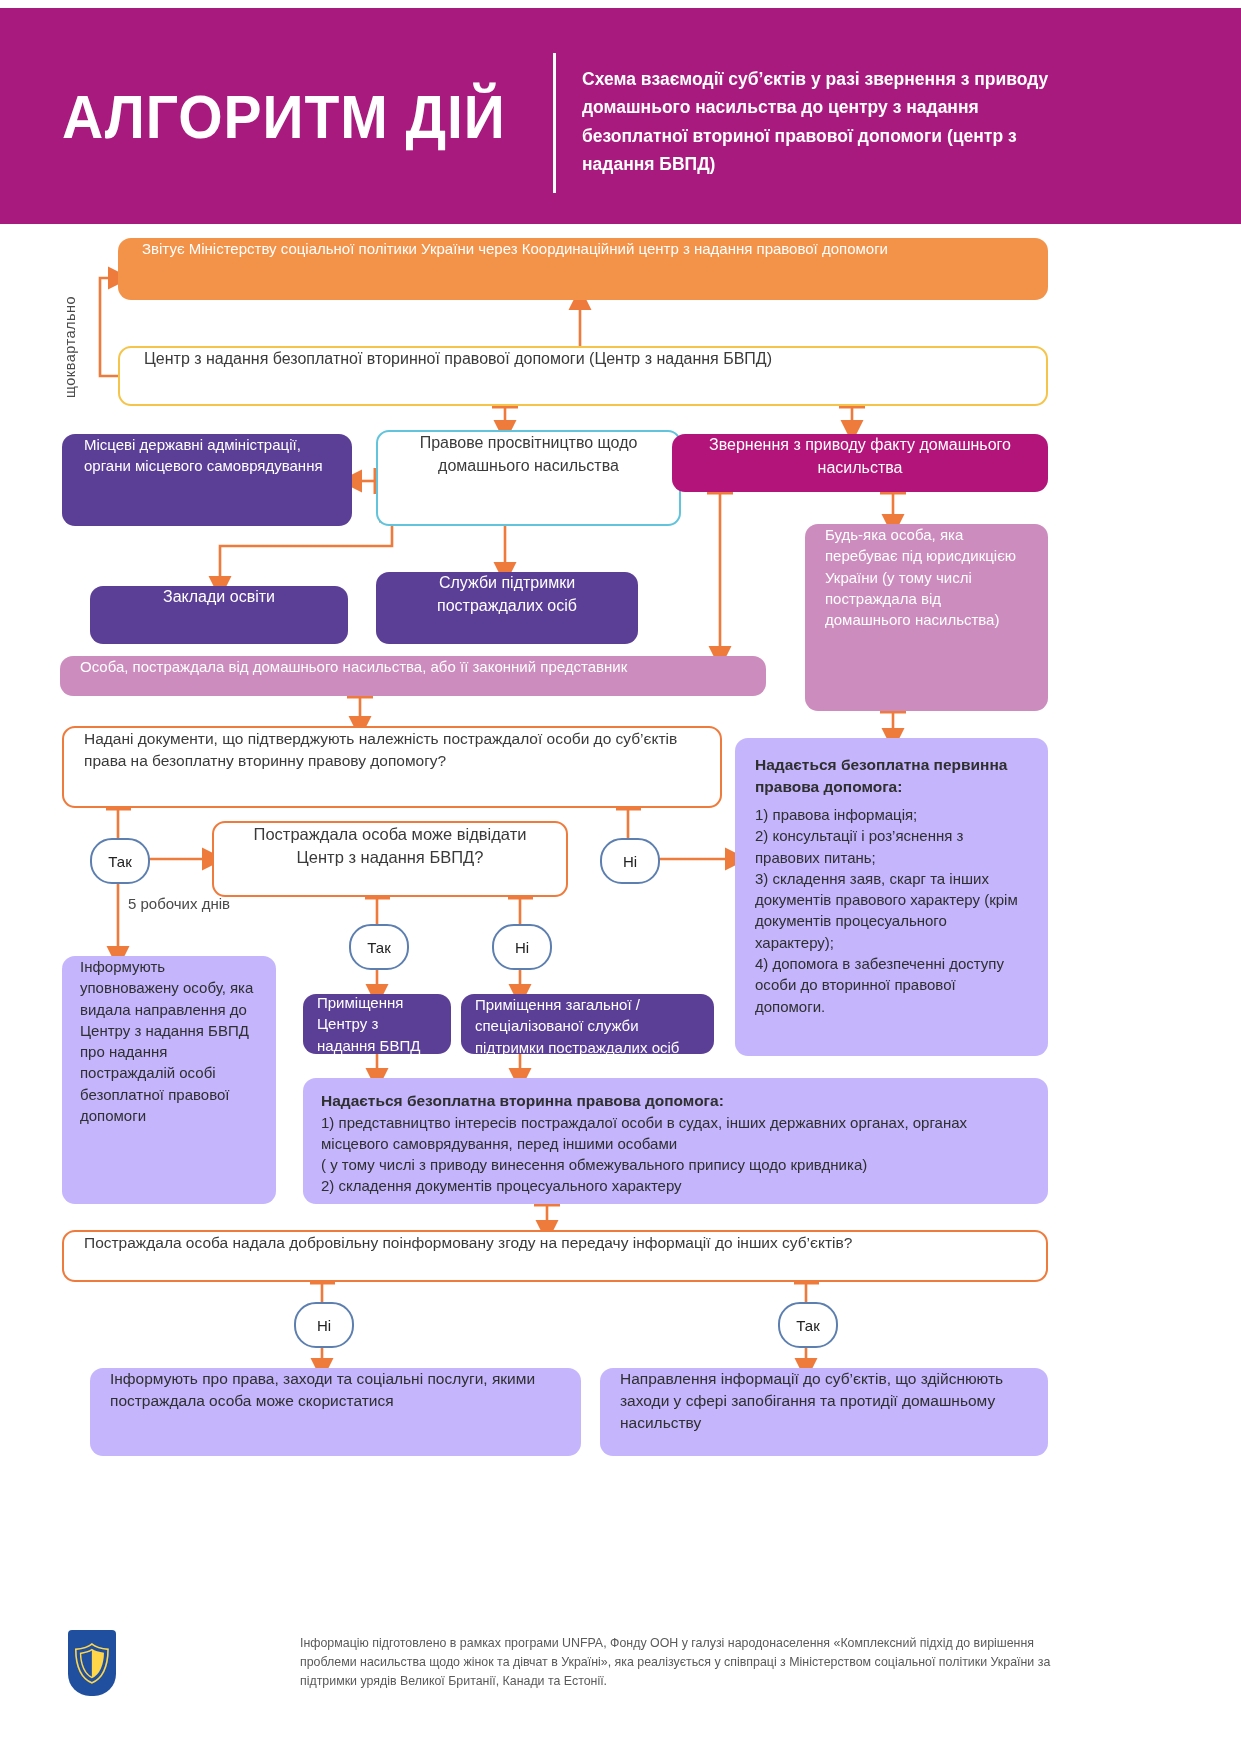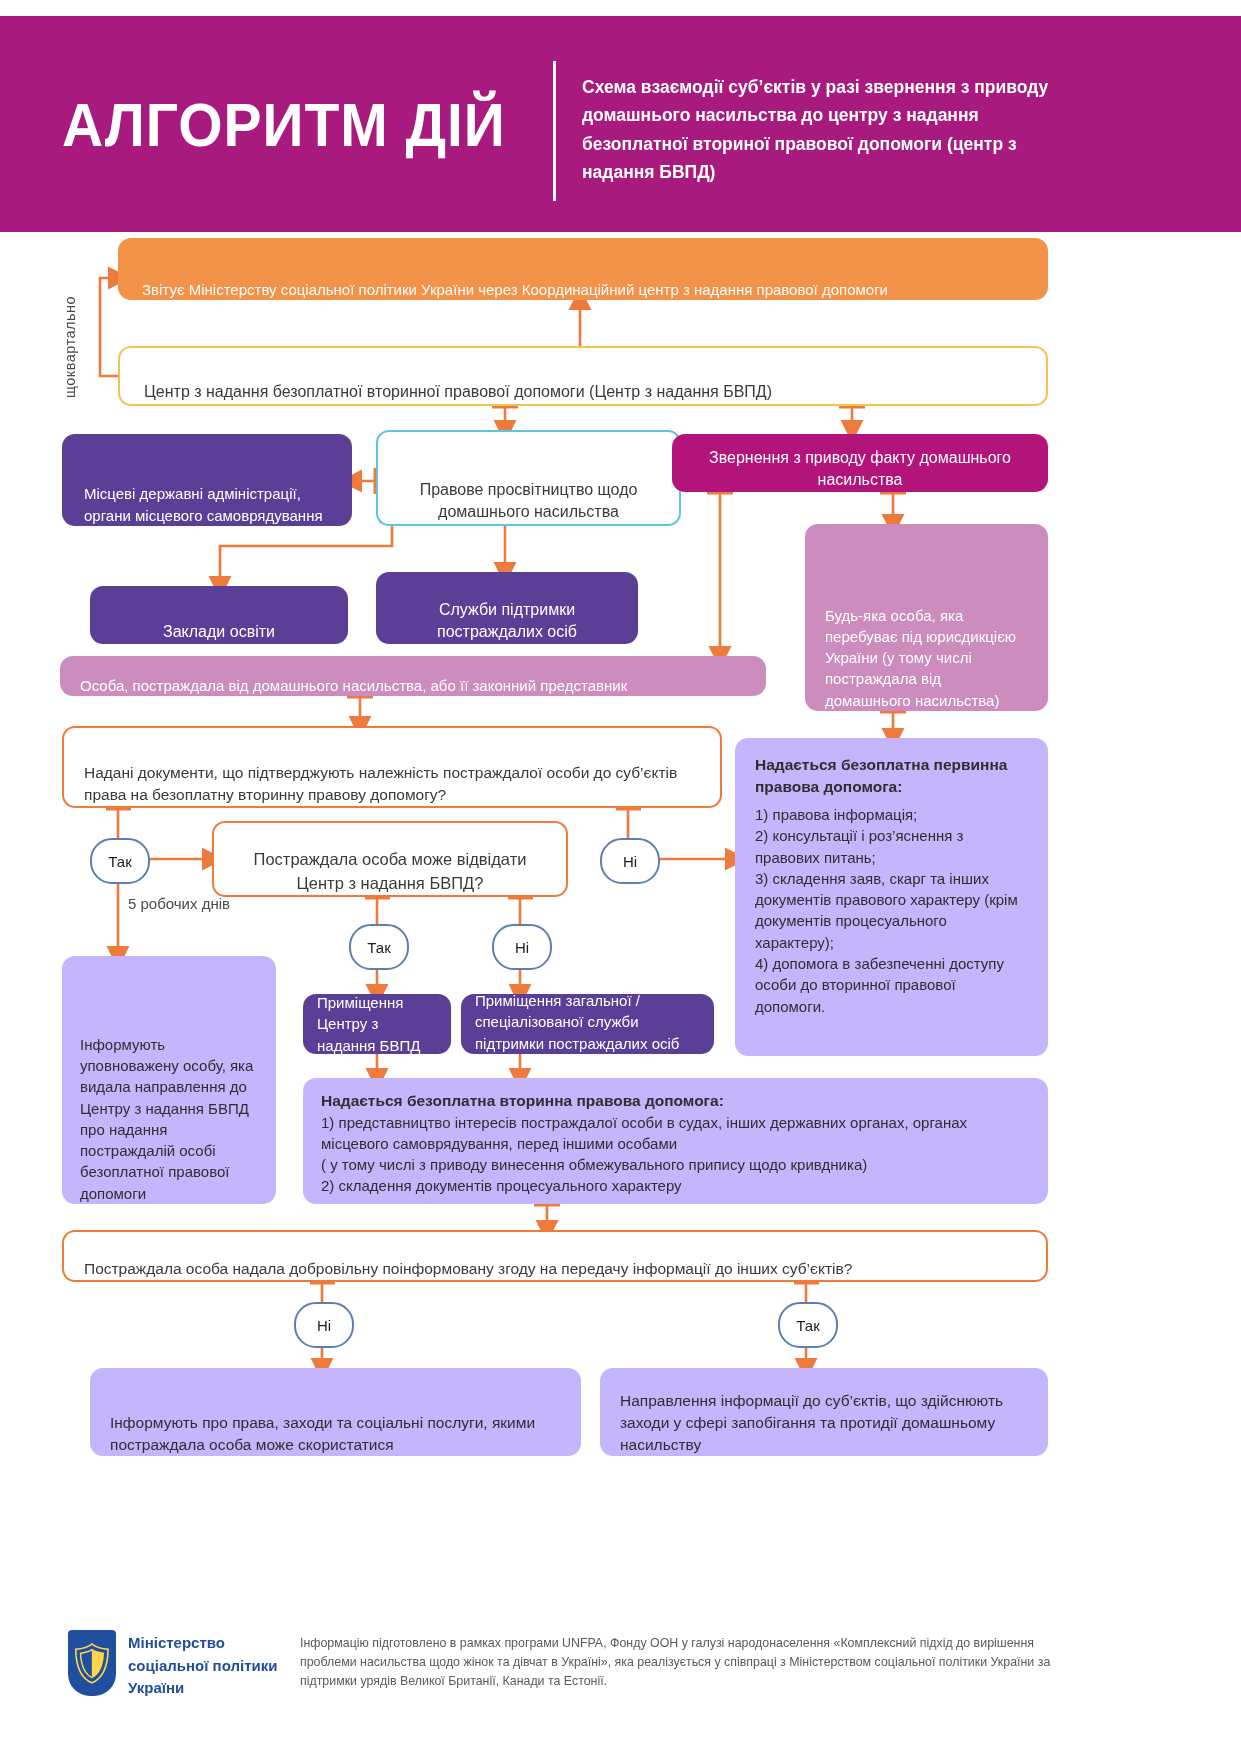--- a/index.html
+++ b/index.html
@@ -6,21 +6,21 @@
   body {
     width:1241px; height:1754px;
     background:#ffffff;
     font-family:"Liberation Sans", sans-serif;
     position:relative;
     overflow:hidden;
   }
 
   
   .header {
-    position:absolute; left:0; top:16px; width:1241px; height:216px;
+    position:absolute; left:0; top:8px; width:1241px; height:216px;
     background:#A81A7E;
     display:flex; align-items:center;
   }
   .header-title {
     color:#ffffff;
     font-size:62px;
     font-weight:bold;
     letter-spacing:1px;
     margin-left:62px;
     white-space:nowrap;
@@ -37,21 +37,21 @@
     color:#ffffff; font-size:17.5px; font-weight:bold; line-height:1.62;
   }
 
   
   .canvas { position:absolute; left:0; top:216px; width:1241px; height:1538px; }
 
   .node {
     position:absolute;
     box-sizing:border-box;
     display:flex;
-    align-items:flex-end;
+    align-items:flex-start;
     border-radius:13px;
     font-size:15px;
     line-height:1.42;
   }
   .node span { display:block; width:100%; }
 
   .orange   { background:#F3934A; color:#ffffff; }
   .outline-yellow { background:#ffffff; color:#3a3a3a; border:2.5px solid #F5C54B; }
   .outline-blue   { background:#ffffff; color:#3a3a3a; border:2px solid #62C4DC; }
   .outline-orange { background:#ffffff; color:#3a3a3a; border:2px solid #EE7B3C; }
@@ -295,17 +295,14 @@
   </div>
 
   <div class="node lilac" style="left:600px; top:1152px; width:448px; height:88px; padding:0 20px; font-size:15.5px;">
     <span>Направлення інформації до суб’єктів, що здійснюють заходи у сфері запобігання та протидії домашньому насильству</span>
   </div>
 
 </div>
 
 <div class="footer">
   <div class="emblem">🛡</div>
-  <div class="ministry" style="white-space:pre-line;">Міністерство
-соціальної політики
-України</div>
   <div class="footer-note">Інформацію підготовлено в рамках програми UNFPA, Фонду ООН у галузі народонаселення «Комплексний підхід до вирішення проблеми насильства щодо жінок та дівчат в Україні», яка реалізується у співпраці з Міністерством соціальної політики України за підтримки урядів Великої Британії, Канади та Естонії.</div>
 </div>
 
 </body></html>

